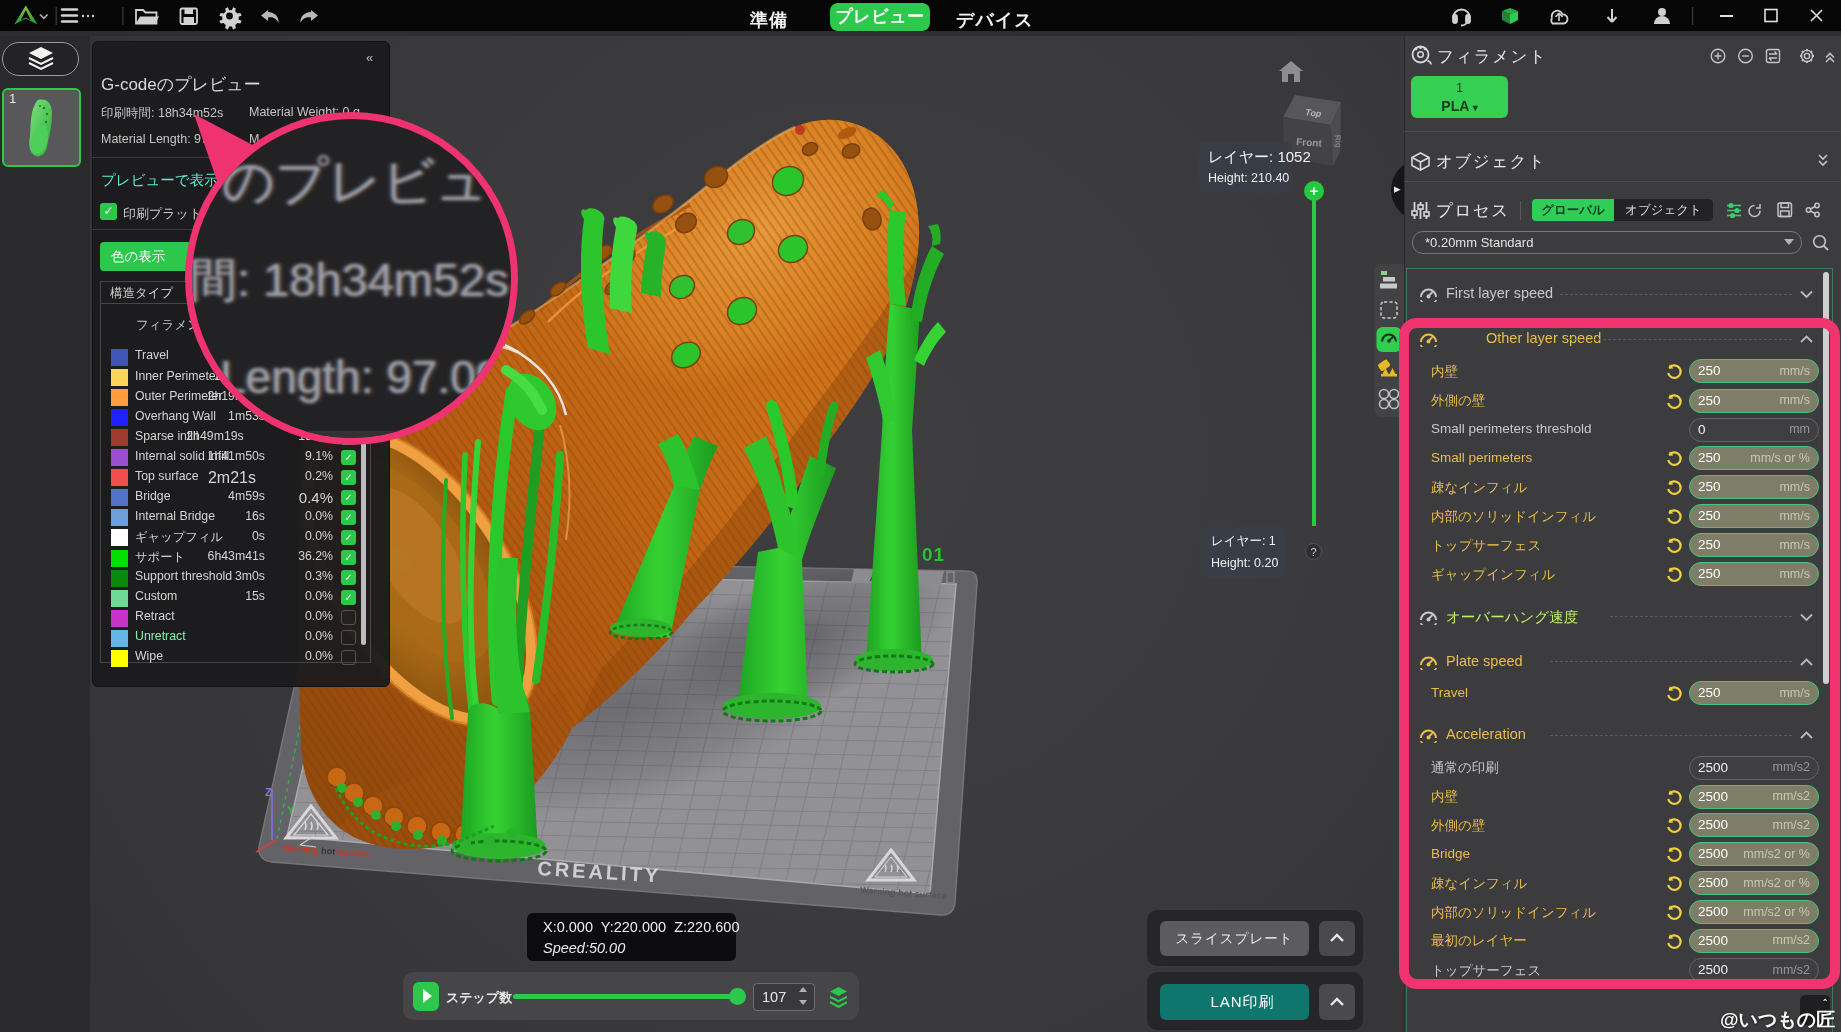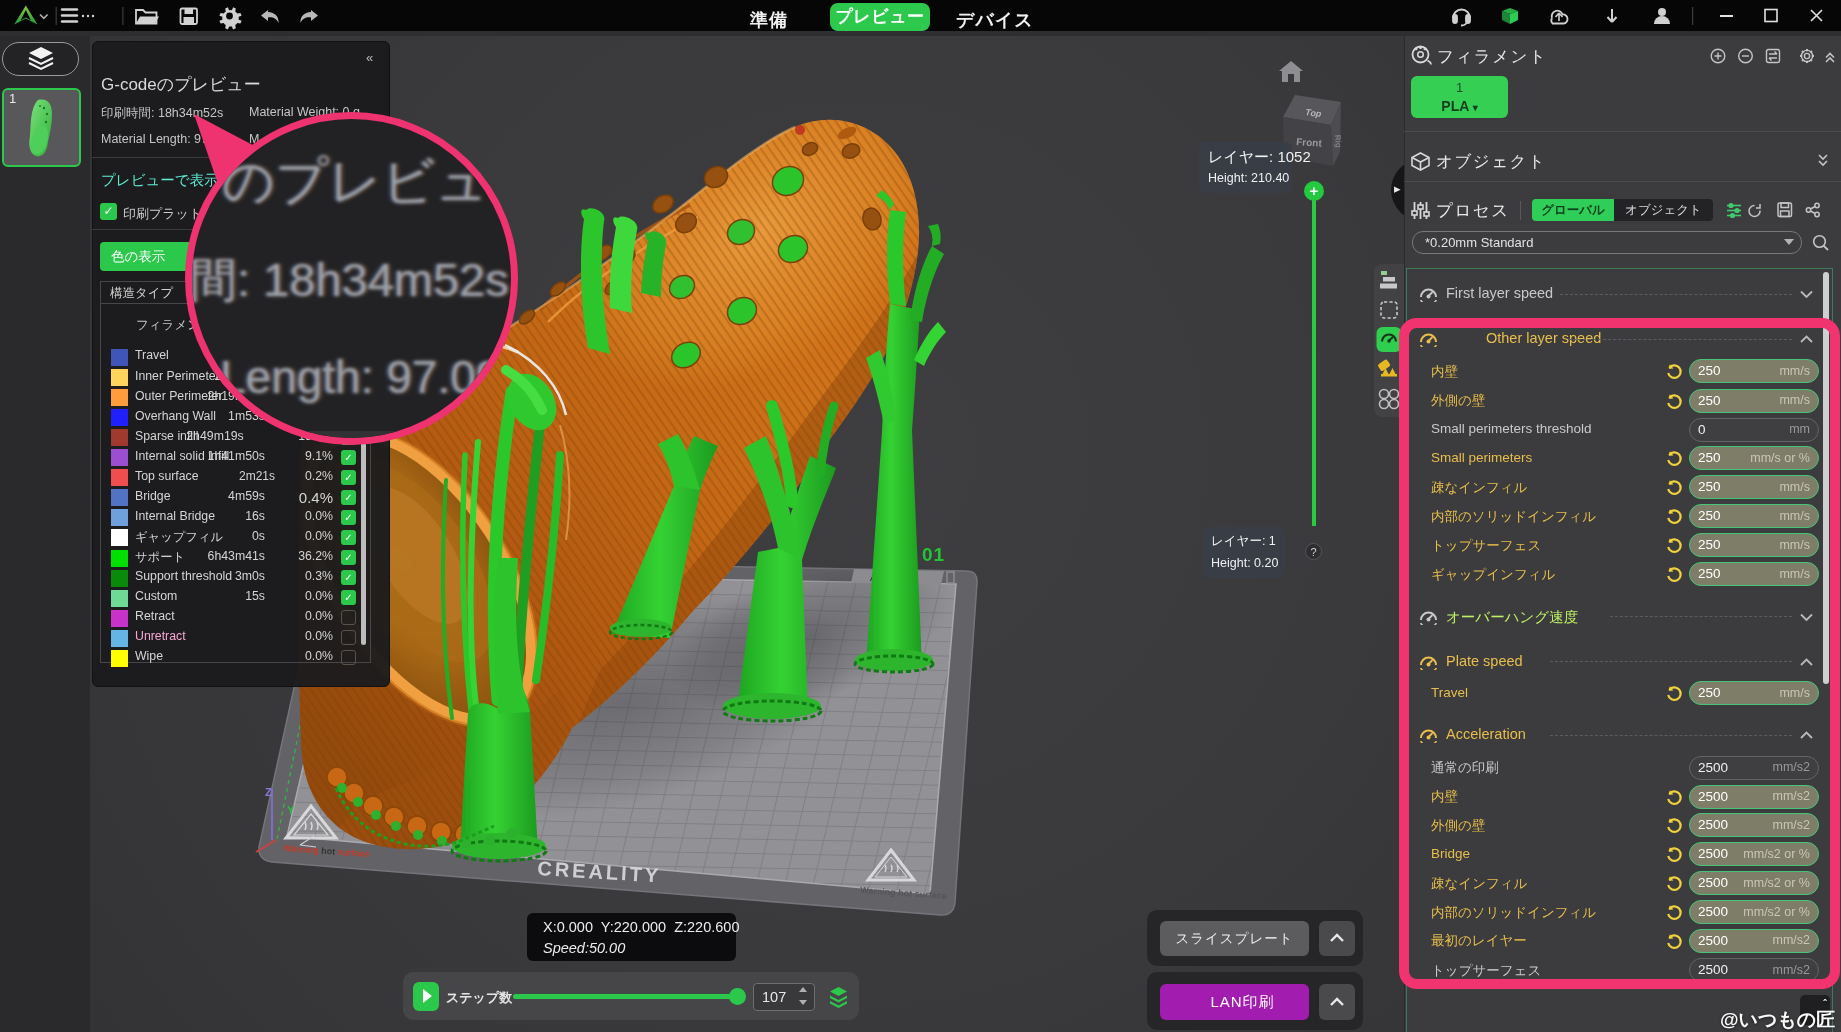--- a/index.html
+++ b/index.html
@@ -324,21 +324,21 @@
 <div class="abs" style="left:165px;top:428.6px;width:100px;text-align:center;font-size:12.3px;color:#d5d5d5;">2h49m19s</div>
 <div class="abs" style="left:273px;top:428.6px;width:60px;text-align:right;font-size:12.3px;color:#d5d5d5;">15.2%</div>
 <div class="abs" style="left:341px;top:429.6px;width:15px;height:15px;background:#2bc84b;border-radius:3px;color:#fff;font-size:10px;text-align:center;line-height:15px;">✓</div>
 <div class="abs" style="left:111px;top:449.2px;width:17px;height:17px;background:#9b4fd0;"></div>
 <div class="abs" style="left:135px;top:448.7px;font-size:12.3px;color:#d5d5d5;white-space:nowrap;">Internal solid infill</div>
 <div class="abs" style="left:165px;top:448.7px;width:100px;text-align:right;font-size:12.3px;color:#d5d5d5;">1h41m50s</div>
 <div class="abs" style="left:273px;top:448.7px;width:60px;text-align:right;font-size:12.3px;color:#d5d5d5;">9.1%</div>
 <div class="abs" style="left:341px;top:449.7px;width:15px;height:15px;background:#2bc84b;border-radius:3px;color:#fff;font-size:10px;text-align:center;line-height:15px;">✓</div>
 <div class="abs" style="left:111px;top:469.3px;width:17px;height:17px;background:#f04e4e;"></div>
 <div class="abs" style="left:135px;top:468.8px;font-size:12.3px;color:#d5d5d5;white-space:nowrap;">Top surface</div>
-<div class="abs" style="left:175px;top:468.8px;width:100px;text-align:right;font-size:12px;color:#d5d5d5;">2m21s</div>
+<div class="abs" style="left:156px;top:468.8px;width:100px;text-align:right;font-size:16px;color:#d5d5d5;">2m21s</div>
 <div class="abs" style="left:273px;top:468.8px;width:60px;text-align:right;font-size:12.3px;color:#d5d5d5;">0.2%</div>
 <div class="abs" style="left:341px;top:469.8px;width:15px;height:15px;background:#2bc84b;border-radius:3px;color:#fff;font-size:10px;text-align:center;line-height:15px;">✓</div>
 <div class="abs" style="left:111px;top:489.3px;width:17px;height:17px;background:#5272c4;"></div>
 <div class="abs" style="left:135px;top:488.8px;font-size:12.3px;color:#d5d5d5;white-space:nowrap;">Bridge</div>
 <div class="abs" style="left:165px;top:488.8px;width:100px;text-align:right;font-size:12.3px;color:#d5d5d5;">4m59s</div>
 <div class="abs" style="left:273px;top:488.8px;width:60px;text-align:right;font-size:15px;color:#d5d5d5;">0.4%</div>
 <div class="abs" style="left:341px;top:489.8px;width:15px;height:15px;background:#2bc84b;border-radius:3px;color:#fff;font-size:10px;text-align:center;line-height:15px;">✓</div>
 <div class="abs" style="left:111px;top:509.4px;width:17px;height:17px;background:#6fa0dc;"></div>
 <div class="abs" style="left:135px;top:508.9px;font-size:12.3px;color:#d5d5d5;white-space:nowrap;">Internal Bridge</div>
 <div class="abs" style="left:165px;top:508.9px;width:100px;text-align:right;font-size:12.3px;color:#d5d5d5;">16s</div>
@@ -362,21 +362,21 @@
 <div class="abs" style="left:111px;top:589.6px;width:17px;height:17px;background:#6fd996;"></div>
 <div class="abs" style="left:135px;top:589.1px;font-size:12.3px;color:#d5d5d5;white-space:nowrap;">Custom</div>
 <div class="abs" style="left:165px;top:589.1px;width:100px;text-align:right;font-size:12.3px;color:#d5d5d5;">15s</div>
 <div class="abs" style="left:273px;top:589.1px;width:60px;text-align:right;font-size:12.3px;color:#d5d5d5;">0.0%</div>
 <div class="abs" style="left:341px;top:590.1px;width:15px;height:15px;background:#2bc84b;border-radius:3px;color:#fff;font-size:10px;text-align:center;line-height:15px;">✓</div>
 <div class="abs" style="left:111px;top:609.7px;width:17px;height:17px;background:#c832c8;"></div>
 <div class="abs" style="left:135px;top:609.2px;font-size:12.3px;color:#d5d5d5;white-space:nowrap;">Retract</div>
 <div class="abs" style="left:273px;top:609.2px;width:60px;text-align:right;font-size:12.3px;color:#d5d5d5;">0.0%</div>
 <div class="abs" style="left:341px;top:610.2px;width:15px;height:15px;border:1px solid #5a5248;border-radius:3px;"></div>
 <div class="abs" style="left:111px;top:629.7px;width:17px;height:17px;background:#64b4e6;"></div>
-<div class="abs" style="left:135px;top:629.2px;font-size:12.3px;color:#f9a8d4;white-space:nowrap;">Unretract</div>
+<div class="abs" style="left:135px;top:629.2px;font-size:12.3px;color:#86efac;white-space:nowrap;">Unretract</div>
 <div class="abs" style="left:273px;top:629.2px;width:60px;text-align:right;font-size:12.3px;color:#d5d5d5;">0.0%</div>
 <div class="abs" style="left:341px;top:630.2px;width:15px;height:15px;border:1px solid #5a5248;border-radius:3px;"></div>
 <div class="abs" style="left:111px;top:649.8px;width:17px;height:17px;background:#ffff00;"></div>
 <div class="abs" style="left:135px;top:649.3px;font-size:12.3px;color:#d5d5d5;white-space:nowrap;">Wipe</div>
 <div class="abs" style="left:273px;top:649.3px;width:60px;text-align:right;font-size:12.3px;color:#d5d5d5;">0.0%</div>
 <div class="abs" style="left:341px;top:650.3px;width:15px;height:15px;border:1px solid #5a5248;border-radius:3px;"></div>
 <div class="abs" style="left:361px;top:345px;width:5px;height:300px;background:#bdbdbf;border-radius:3px;"></div>
 
 <svg class="abs" style="left:1279px;top:61px;" width="24" height="21" viewBox="0 0 24 21">
  <path d="M12 0 L24 10 L21 10 L21 21 L15 21 L15 13 L9 13 L9 21 L3 21 L3 10 L0 10 Z" fill="#8e8e92"></path>
@@ -449,21 +449,21 @@
  <path d="M2 15 L10.5 19.5 L19 15 L19 17.5 L10.5 22 L2 17.5 Z" fill="#2bc84b"></path>
 </svg>
 
 <div class="abs" style="left:1147px;top:910px;width:216px;height:56px;background:#262628;border-radius:10px;"></div>
 <div class="abs" style="left:1160px;top:921px;width:149px;height:35px;background:#5c5c5e;border-radius:6px;color:#ececec;font-size:13.5px;text-align:center;line-height:35px;letter-spacing:1px;">スライスプレート</div>
 <div class="abs" style="left:1319px;top:921px;width:36px;height:35px;background:#4a4a4c;border-radius:6px;"></div>
 <svg class="abs" style="left:1329px;top:932px;" width="16" height="12">
       <path d="M2 9 L8 3 L14 9" stroke="#e8e8e8" stroke-width="2.4" fill="none"></path>
     </svg>
 <div class="abs" style="left:1147px;top:972px;width:216px;height:58px;background:#262628;border-radius:10px;"></div>
-<div class="abs" style="left:1160px;top:984px;width:149px;height:36px;background:#a21caf;border-radius:6px;color:#fff;font-size:15px;text-align:center;line-height:36px;letter-spacing:1px;padding-left:16px;">LAN印刷</div>
+<div class="abs" style="left:1160px;top:984px;width:149px;height:36px;background:#0f766e;border-radius:6px;color:#fff;font-size:15px;text-align:center;line-height:36px;letter-spacing:1px;padding-left:16px;">LAN印刷</div>
 <div class="abs" style="left:1319px;top:984px;width:36px;height:36px;background:#4a4a4c;border-radius:6px;"></div>
 <svg class="abs" style="left:1329px;top:996px;" width="16" height="12">
       <path d="M2 9 L8 3 L14 9" stroke="#e8e8e8" stroke-width="2.4" fill="none"></path>
     </svg>
 
 <div class="abs" style="left:1404px;top:36px;width:437px;height:996px;background:#3c3c3e;border-left:1px solid #2a2a2c;"></div>
 <svg class="abs" style="left:1410px;top:45px;" width="22" height="20" viewBox="0 0 22 20">
  <circle cx="10.5" cy="9.5" r="8" fill="none" stroke="#d8d8d8" stroke-width="1.8"></circle>
  <circle cx="10.5" cy="9.5" r="2.8" fill="none" stroke="#d8d8d8" stroke-width="1.5"></circle>
  <circle cx="6" cy="3.8" r="1.5" fill="#d8d8d8"></circle>

